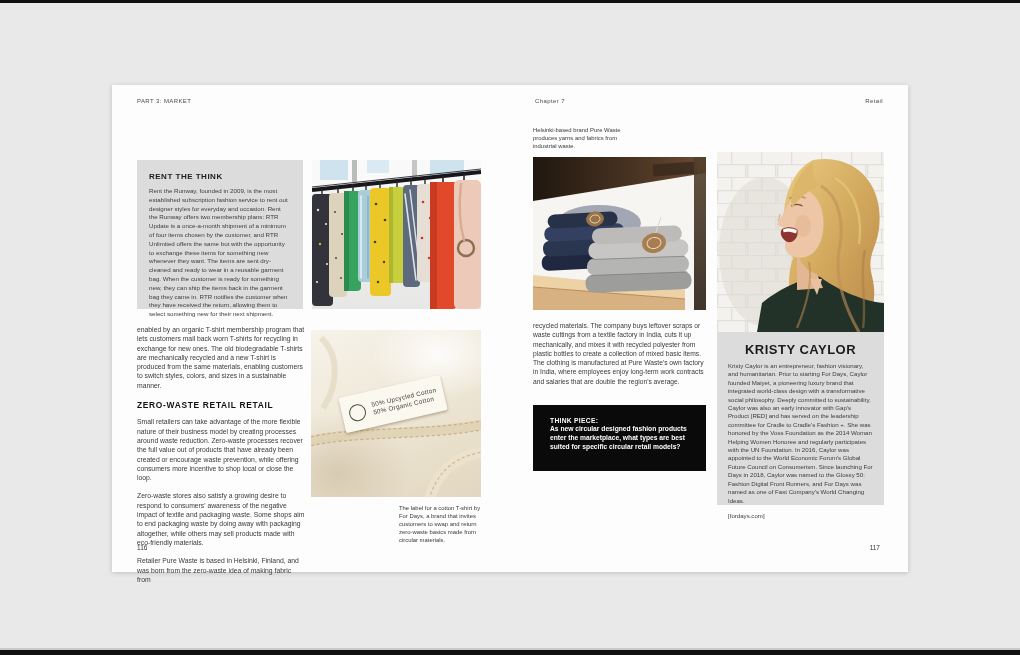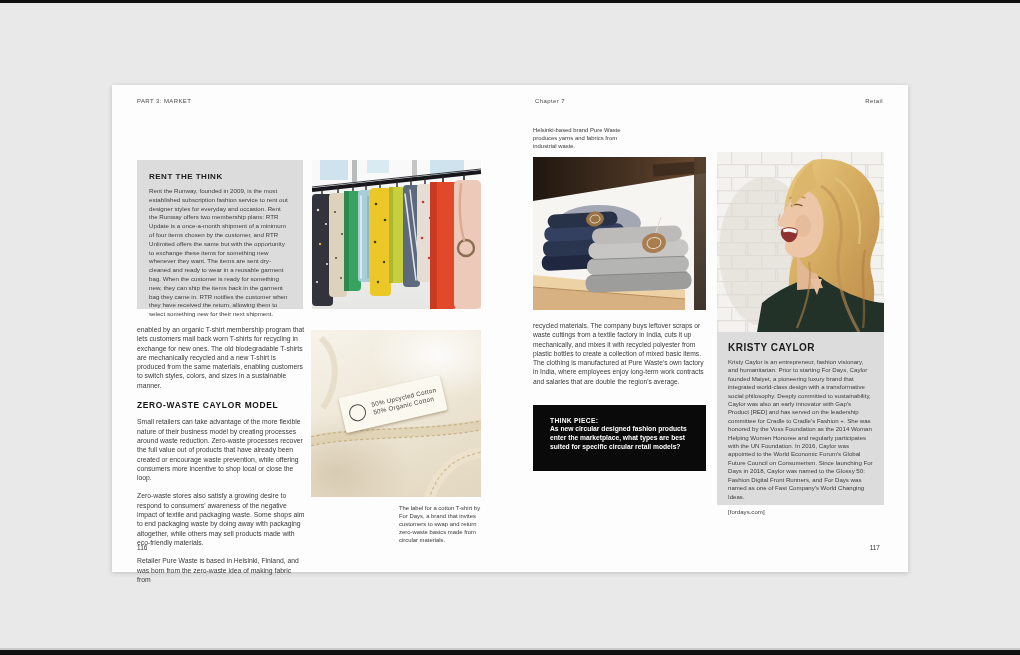--- a/index.html
+++ b/index.html
@@ -19,21 +19,21 @@
   .hdr{position:absolute;top:13px;font-size:6px;letter-spacing:.4px;color:#4b4b4b;}
   .hdr-left{left:25px;}
   .hdr-center{left:423px;}
   .hdr-right{right:25px;}
 
   .graybox{position:absolute;background:#dcdcdc;box-sizing:border-box;}
   .rent-box{left:25px;top:75px;width:166px;height:149px;padding:12px 12px;}
   .graybox-title{font-size:8px;font-weight:bold;color:#1c1c1c;letter-spacing:.5px;margin-bottom:6px;}
   .graybox-body{font-size:6.2px;line-height:8.8px;color:#3c3c3c;}
   .profile-box{left:605px;top:247px;width:167px;height:173px;padding:10px 11px;}
-  .profile-box .graybox-title{font-size:10px;margin-bottom:5px;}
+  .profile-box .graybox-title{font-size:13px;margin-bottom:5px;text-align:center;}
   .profile-box .graybox-body{font-size:6.1px;line-height:8.4px;}
   .graybox-link{font-size:6.1px;color:#3c3c3c;margin-top:7px;}
 
   .photo{position:absolute;overflow:hidden;}
   .photo svg{display:block;width:100%;height:100%;}
   .rack-photo{left:200px;top:75px;width:169px;height:149px;}
   .label-photo{
     left:199px;top:245px;width:170px;height:167px;
     background:
       radial-gradient(90px 60px at 75% 15%, rgba(255,255,255,.85), rgba(255,255,255,0) 75%),
@@ -172,21 +172,21 @@
         <line x1="152" y1="14" x2="152" y2="21" stroke="#26262a" stroke-width="1.6"></line>
         <rect x="142" y="20" width="27" height="129" rx="5" fill="#ecc9b8"></rect>
         <circle cx="154" cy="88" r="8" fill="none" stroke="#8a6f52" stroke-width="2.4"></circle>
         <path d="M149,24 C146,50 148,66 152,80" fill="none" stroke="#d9ab93" stroke-width="2.4"></path>
       </g>
     </svg>
   </div>
 
   <div class="col left-col">
     <p>enabled by an organic T-shirt membership program that lets customers mail back worn T-shirts for recycling in exchange for new ones. The old biodegradable T-shirts are mechanically recycled and a new T-shirt is produced from the same materials, enabling customers to switch styles, colors, and sizes in a sustainable manner.</p>
-    <div class="body-heading">ZERO-WASTE CAYLOR MODEL</div>
+    <div class="body-heading">ZERO-WASTE RETAIL RETAIL</div>
     <p>Small retailers can take advantage of the more flexible nature of their business model by creating processes around waste reduction. Zero-waste processes recover the full value out of products that have already been created or encourage waste prevention, while offering consumers more incentive to shop local or close the loop.</p>
     <p>Zero-waste stores also satisfy a growing desire to respond to consumers' awareness of the negative impact of textile and packaging waste. Some shops aim to end packaging waste by doing away with packaging altogether, while others may sell products made with eco-friendly materials.</p>
     <p>Retailer Pure Waste is based in Helsinki, Finland, and was born from the zero-waste idea of making fabric from</p>
   </div>
 
   <div class="photo label-photo">
     <svg viewBox="0 0 170 167" preserveAspectRatio="none" aria-hidden="true">
       <path d="M-5,112 C40,100 115,106 175,94" fill="none" stroke="#ddcca9" stroke-width="10" opacity=".65"></path>
       <path d="M-5,108 C40,96 115,102 175,90" fill="none" stroke="#c6b086" stroke-width="1.2" stroke-dasharray="3,2.5"></path>
       <path d="M-5,117 C40,105 115,111 175,99" fill="none" stroke="#c6b086" stroke-width="1.2" stroke-dasharray="3,2.5"></path>

